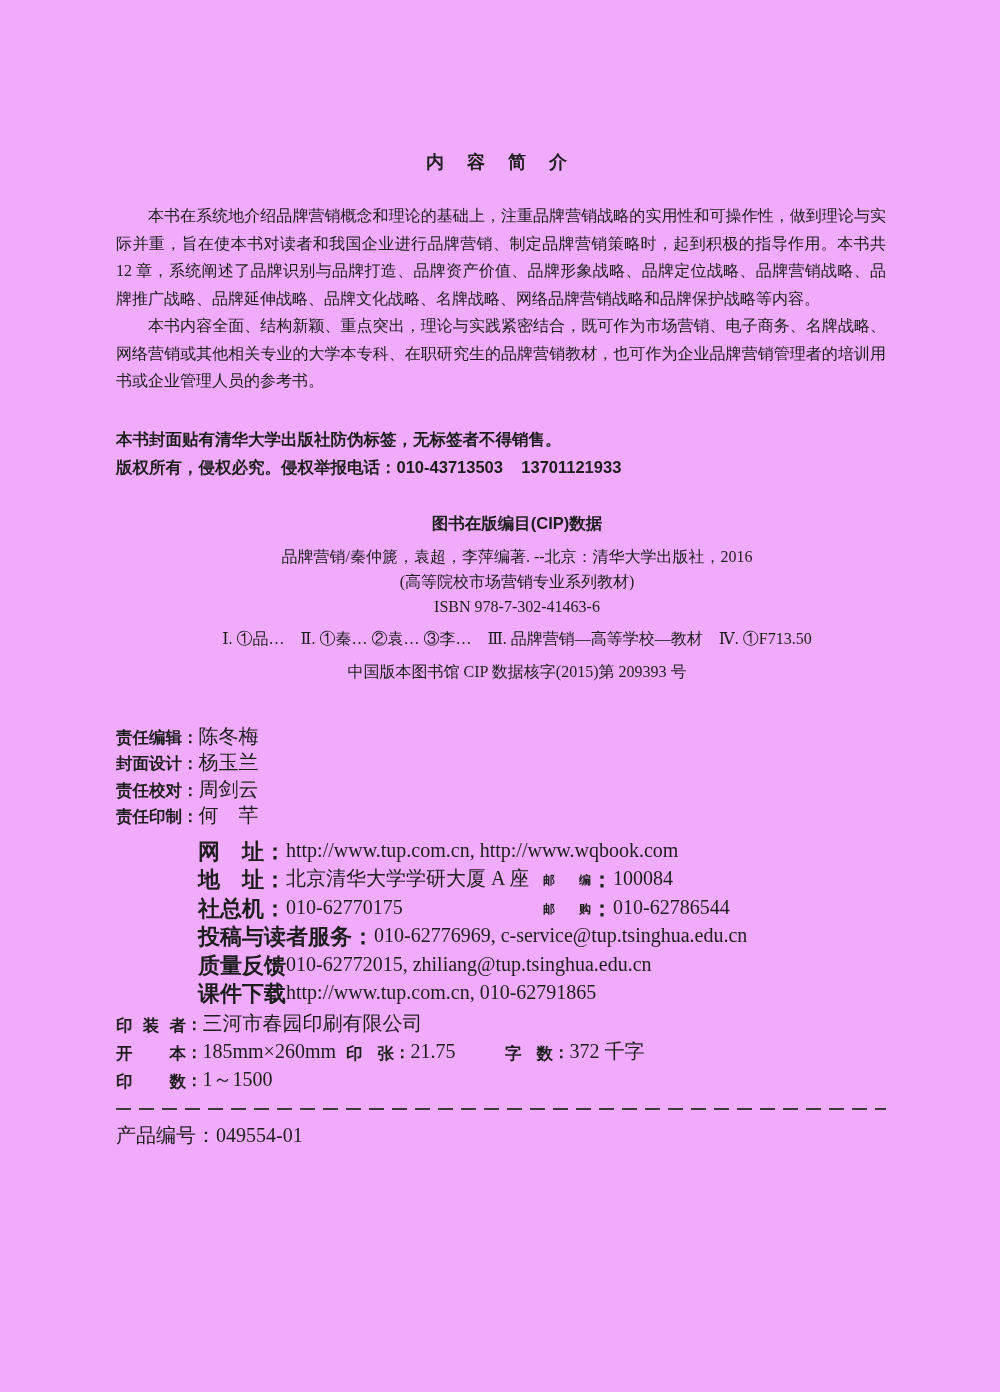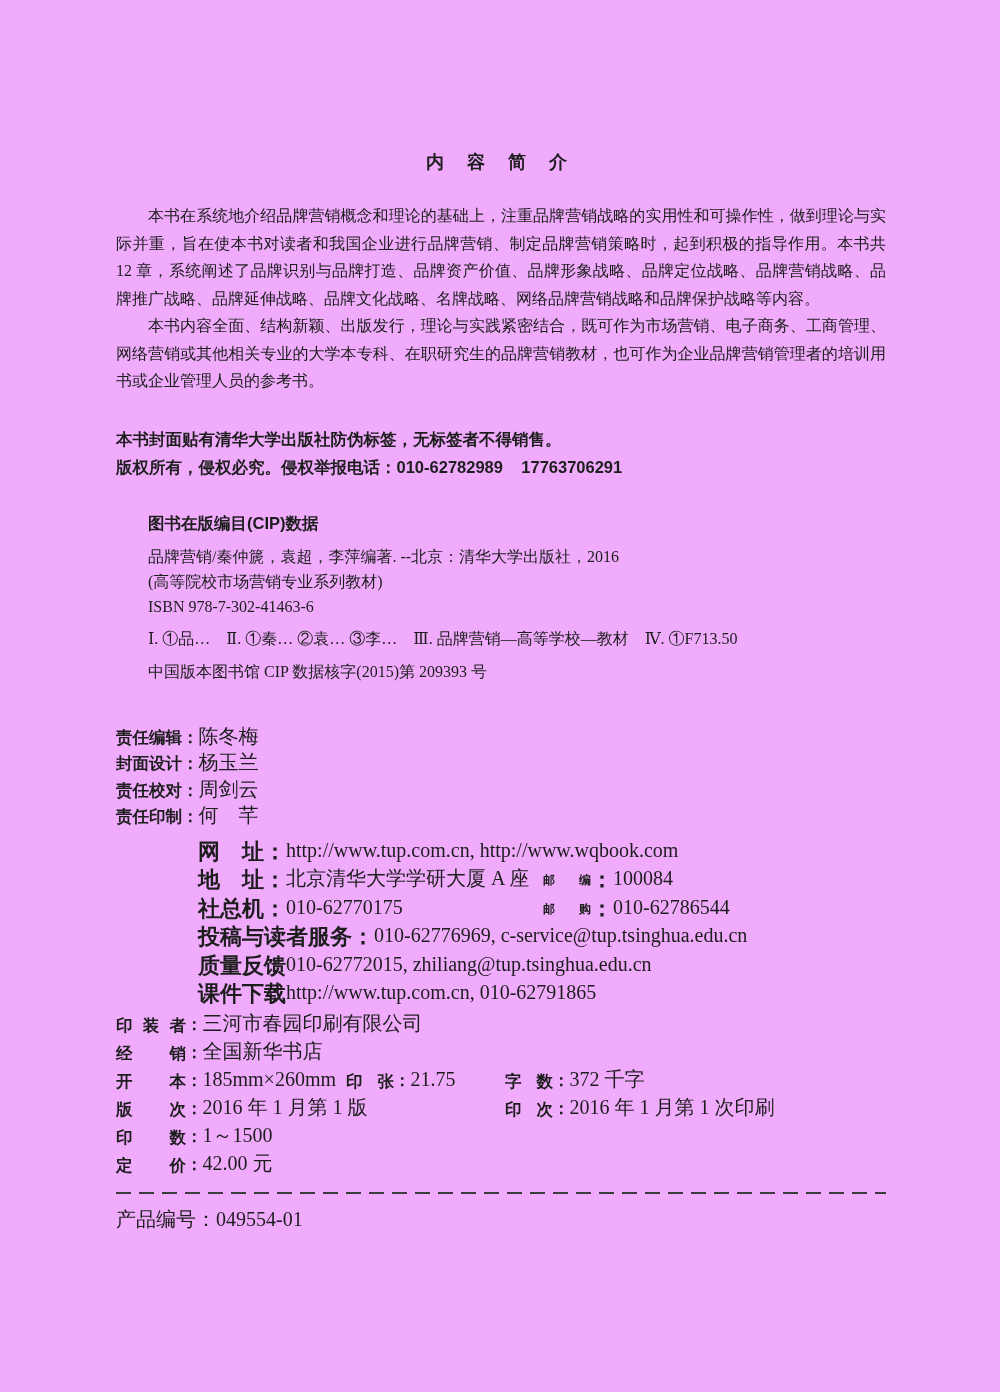--- a/index.html
+++ b/index.html
@@ -33,21 +33,21 @@
     text-indent:2em;
   }
   .notice{
     margin-top:30px;
     font-family:"Liberation Sans","DejaVu Sans",sans-serif;
     font-weight:bold;
     font-size:16.5px;
     line-height:28px;
   }
   .notice div{white-space:pre-wrap;}
-  .cip{margin-top:32px;margin-left:32px;}
+  .cip{margin-top:32px;margin-left:32px;text-align:center;}
   .cip-heading{
     font-family:"Liberation Sans","DejaVu Sans",sans-serif;
     font-weight:bold;
     font-size:16.5px;
     margin-bottom:9px;
   }
   .cip-line{font-size:16px;line-height:25px;}
   .cip-class{margin-top:7px;font-size:16px;line-height:25px;}
   .cip-registry{margin-top:8px;font-size:16px;line-height:25px;}
 
@@ -128,26 +128,26 @@
 </head>
 <body>
 
 <div class="page">
   <div class="content">
 
     <h1 class="section-title">内 容 简 介</h1>
 
     <div class="intro">
       <p>本书在系统地介绍品牌营销概念和理论的基础上，注重品牌营销战略的实用性和可操作性，做到理论与实际并重，旨在使本书对读者和我国企业进行品牌营销、制定品牌营销策略时，起到积极的指导作用。本书共 12 章，系统阐述了品牌识别与品牌打造、品牌资产价值、品牌形象战略、品牌定位战略、品牌营销战略、品牌推广战略、品牌延伸战略、品牌文化战略、名牌战略、网络品牌营销战略和品牌保护战略等内容。</p>
-      <p>本书内容全面、结构新颖、出版发行，理论与实践紧密结合，既可作为市场营销、电子商务、工商管理、网络营销或其他相关专业的大学本专科、在职研究生的品牌营销教材，也可作为企业品牌营销管理者的培训用书或企业管理人员的参考书。</p>
+      <p>本书内容全面、结构新颖、重点突出，理论与实践紧密结合，既可作为市场营销、电子商务、名牌战略、网络营销或其他相关专业的大学本专科、在职研究生的品牌营销教材，也可作为企业品牌营销管理者的培训用书或企业管理人员的参考书。</p>
     </div>
 
     <div class="notice">
       <div>本书封面贴有清华大学出版社防伪标签，无标签者不得销售。</div>
-      <div>版权所有，侵权必究。侵权举报电话：010-62782989    17763706291</div>
+      <div>版权所有，侵权必究。侵权举报电话：010-43713503    13701121933</div>
     </div>
 
     <div class="cip">
       <div class="cip-heading">图书在版编目(CIP)数据</div>
       <div class="cip-line">品牌营销/秦仲篪，袁超，李萍编著. --北京：清华大学出版社，2016</div>
       <div class="cip-line">(高等院校市场营销专业系列教材)</div>
       <div class="cip-line">ISBN 978-7-302-41463-6</div>
       <div class="cip-class">Ⅰ. ①品…　Ⅱ. ①秦… ②袁… ③李…　Ⅲ. 品牌营销—高等学校—教材　Ⅳ. ①F713.50</div>
       <div class="cip-registry">中国版本图书馆 CIP 数据核字(2015)第 209393 号</div>
     </div>
@@ -190,36 +190,26 @@
           <span class="ilabel">课件下载</span><span class="ilabel wide">：</span><span class="val">http://www.tup.com.cn, 010-62791865</span>
         </div>
       </div>
     </div>
 
     <div class="botblock">
       <div class="brow">
         <span class="jlabel">印装者</span><span class="blabel">：</span><span class="val">三河市春园印刷有限公司</span>
       </div>
       <div class="brow">
-        <span class="jlabel">经销</span><span class="blabel">：</span><span class="val">全国新华书店</span>
-      </div>
-      <div class="brow">
         <span class="jlabel">开本</span><span class="blabel">：</span><span class="val">185mm×260mm</span>
         <span class="c2-sheet"><span class="jlabel2">印张</span><span class="blabel">：</span><span class="val">21.75</span></span>
         <span class="c2-word"><span class="jlabel2">字数</span><span class="blabel">：</span><span class="val">372 千字</span></span>
       </div>
       <div class="brow">
-        <span class="jlabel">版次</span><span class="blabel">：</span><span class="val">2016 年 1 月第 1 版</span>
-        <span class="c2-word"><span class="jlabel2">印次</span><span class="blabel">：</span><span class="val">2016 年 1 月第 1 次印刷</span></span>
-      </div>
-      <div class="brow">
         <span class="jlabel">印数</span><span class="blabel">：</span><span class="val">1～1500</span>
-      </div>
-      <div class="brow">
-        <span class="jlabel">定价</span><span class="blabel">：</span><span class="val">42.00 元</span>
       </div>
     </div>
 
     <div class="dashline"></div>
 
     <div class="footer-row">
       <span class="val">产品编号</span><span class="val">：</span><span class="val">049554-01</span>
     </div>
 
   </div>

